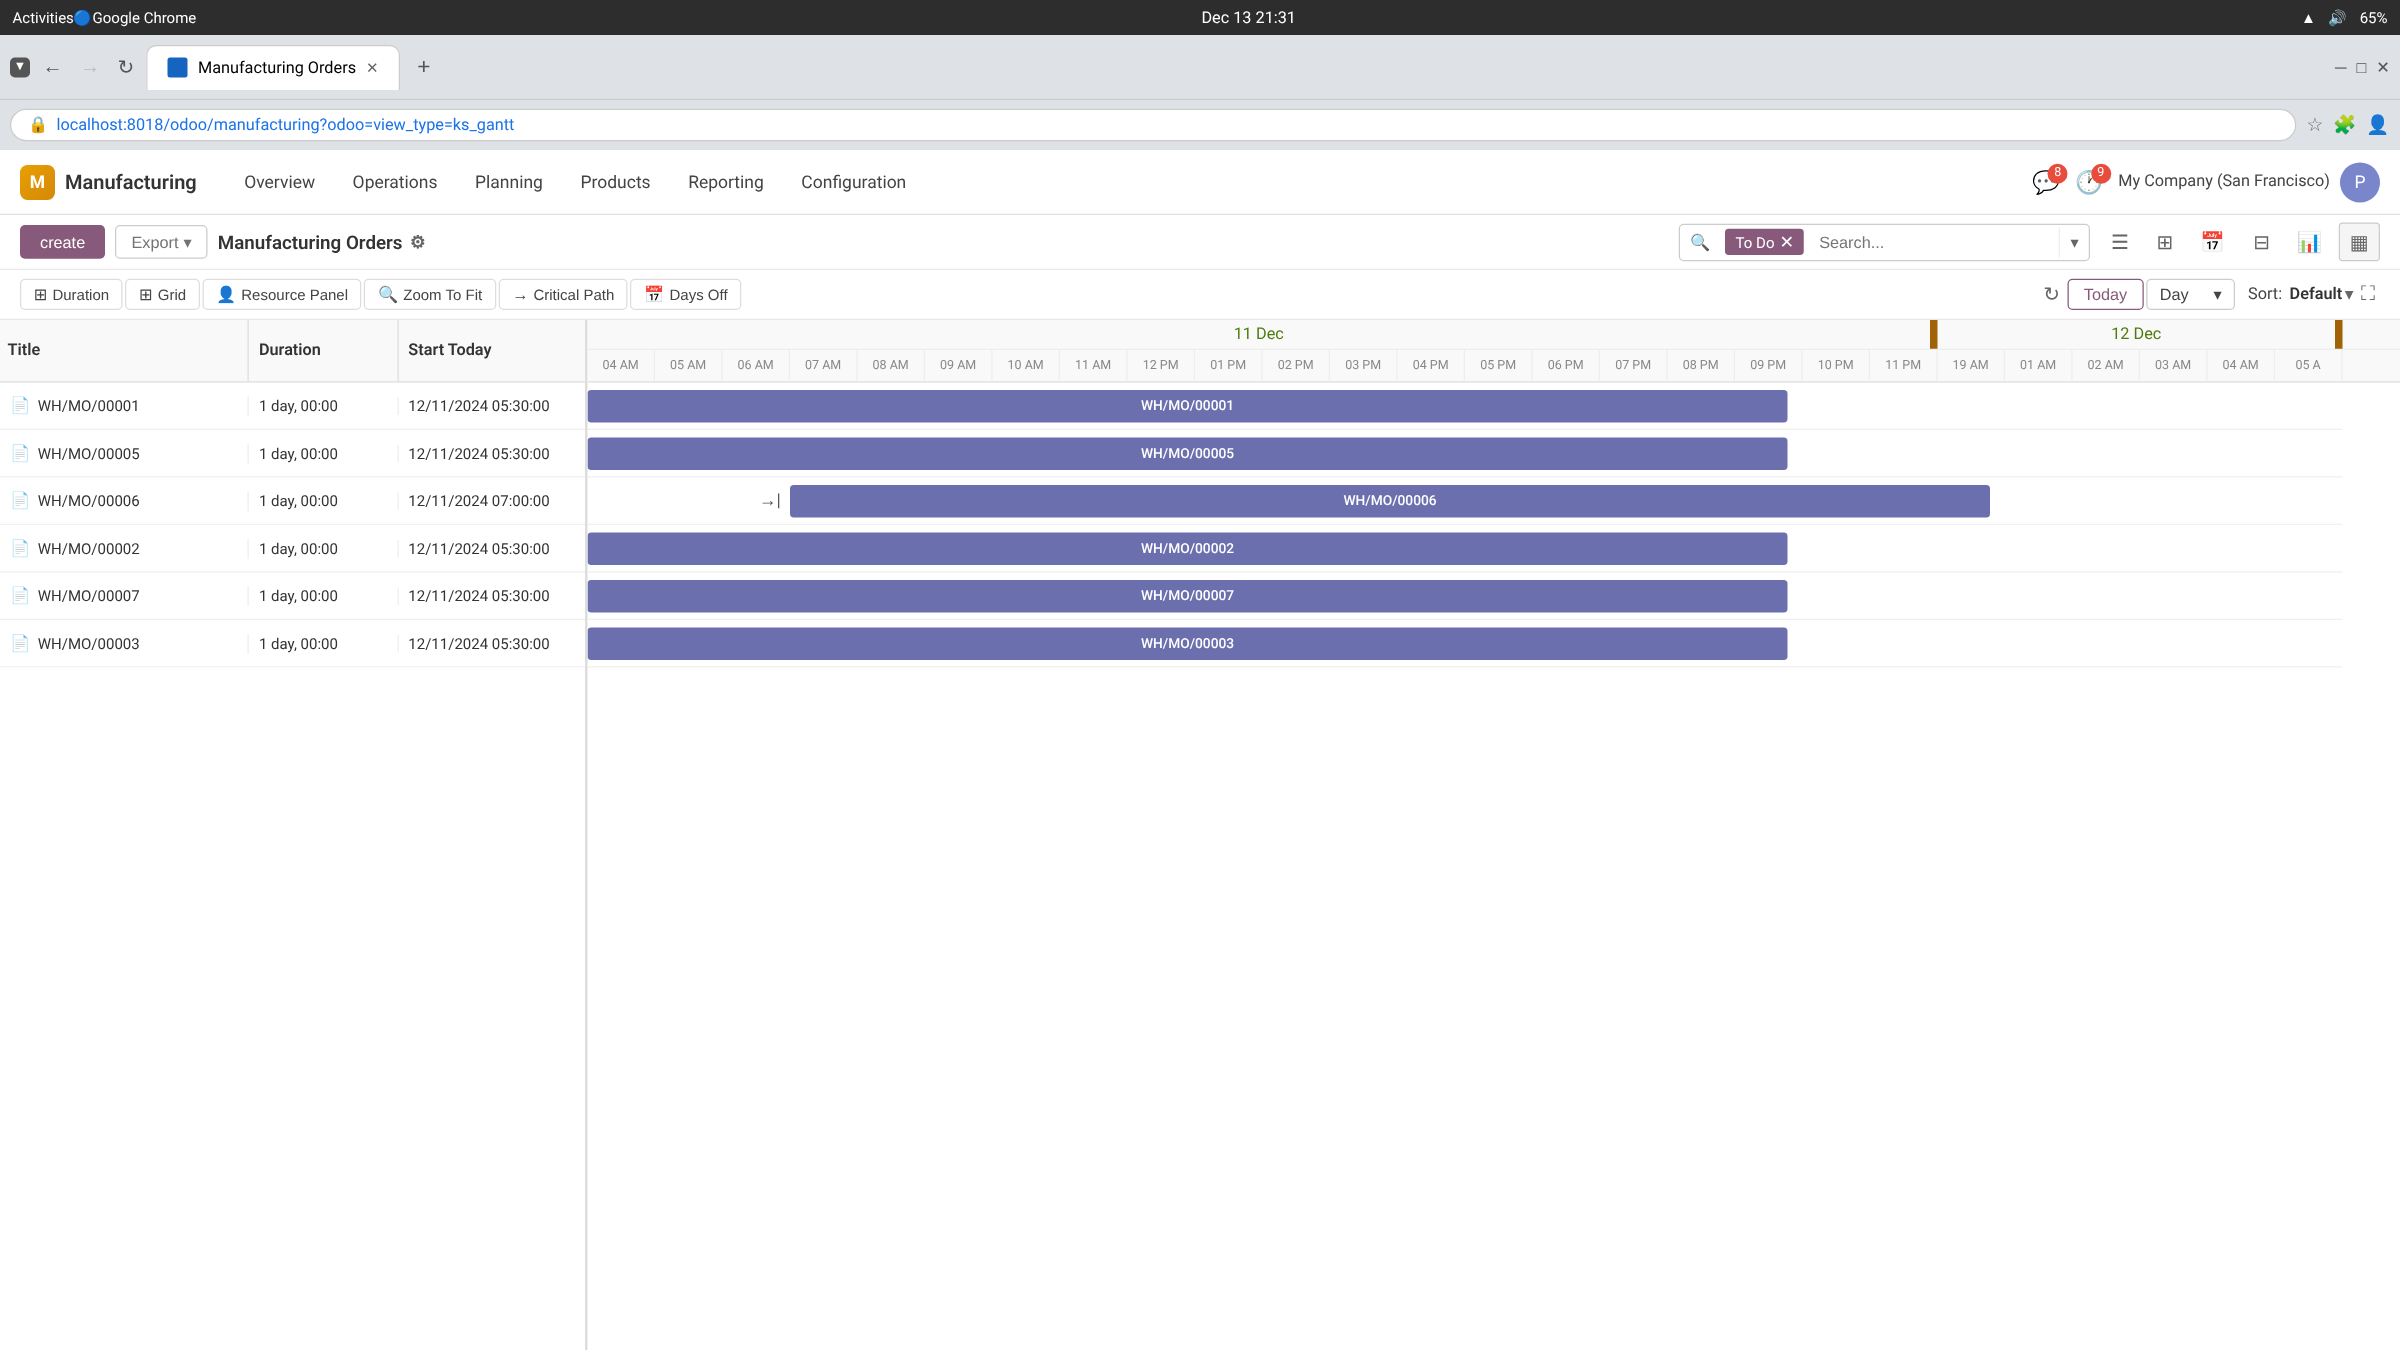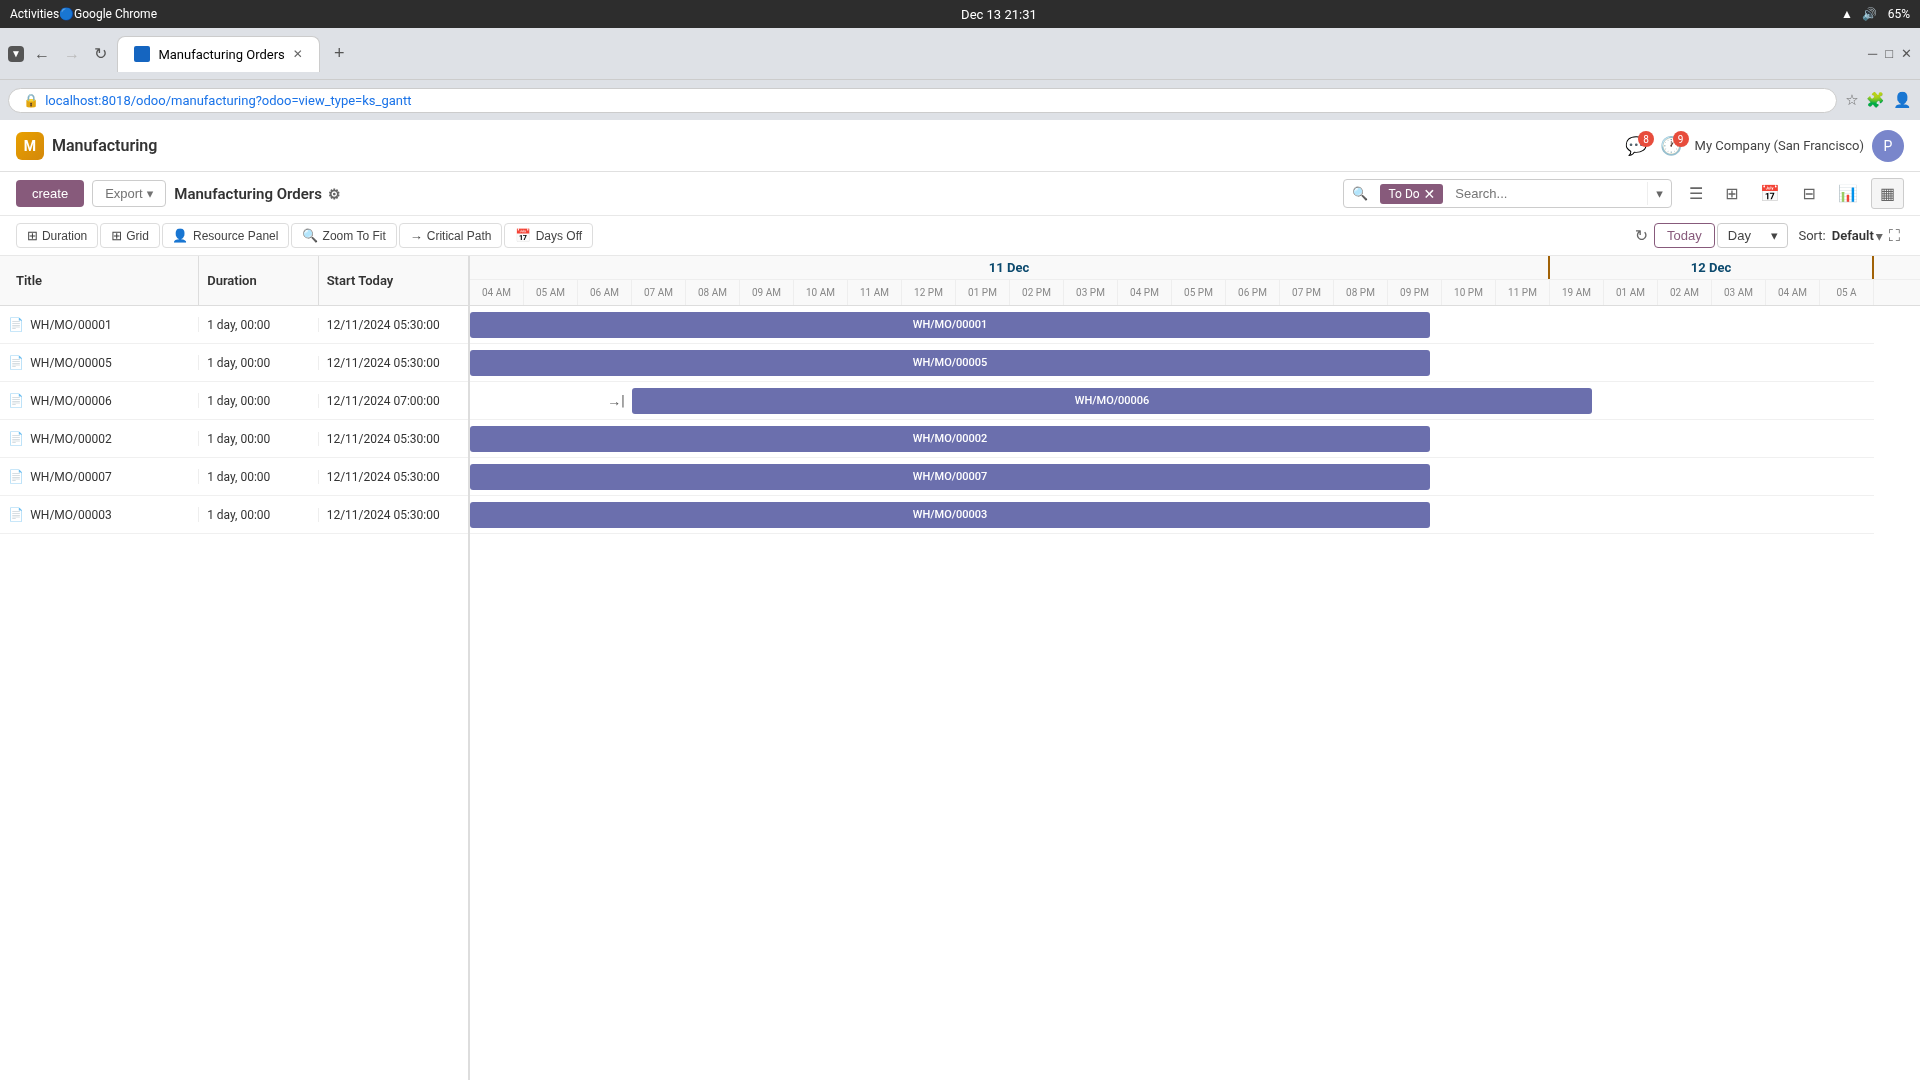--- a/index.html
+++ b/index.html
@@ -69,35 +69,35 @@
     .day-btn { background: #fff; border: 1px solid #ccc; border-radius: 4px; padding: 4px 10px; font-size: 13px; cursor: pointer; color: #444; display: flex; align-items: center; gap: 20px; }
     .sort-label { font-size: 13px; color: #444; margin-left: 8px; }
     .sort-value { font-weight: 600; color: #333; margin-left: 4px; }
     .sort-arrow { color: #666; cursor: pointer; font-size: 14px; }
     .expand-btn { background: none; border: none; color: #666; cursor: pointer; font-size: 16px; padding: 4px; }
 
     
     .gantt-content { display: flex; flex: 1; overflow: hidden; }
     .gantt-left { width: 470px; min-width: 470px; border-right: 2px solid #ddd; display: flex; flex-direction: column; }
     .gantt-header-left { display: flex; border-bottom: 1px solid #ddd; background: #f9f9f9; height: 50px; }
-    .col-title { width: 200px; padding: 0 16px; display: flex; align-items: center; font-weight: 600; color: #333; font-size: 13px; border-right: 1px solid #ddd; }
+    .col-title { width: 200px; padding: 0 6px; display: flex; align-items: center; font-weight: 600; color: #333; font-size: 13px; border-right: 1px solid #ddd; }
     .col-duration { width: 120px; padding: 0 8px; display: flex; align-items: center; font-weight: 600; color: #333; font-size: 13px; border-right: 1px solid #ddd; }
     .col-start { width: 150px; padding: 0 8px; display: flex; align-items: center; font-weight: 600; color: #333; font-size: 13px; }
     .gantt-rows-left { overflow-y: auto; }
     .gantt-row { display: flex; height: 38px; border-bottom: 1px solid #f0f0f0; align-items: center; }
     .cell-title { width: 200px; padding: 0 8px; display: flex; align-items: center; gap: 6px; font-size: 12px; color: #333; border-right: 1px solid #eee; white-space: nowrap; overflow: hidden; }
     .cell-duration { width: 120px; padding: 0 8px; font-size: 12px; color: #333; border-right: 1px solid #eee; display: flex; align-items: center; }
     .cell-start { width: 150px; padding: 0 8px; font-size: 12px; color: #333; display: flex; align-items: center; }
     .doc-icon { color: #888; font-size: 13px; }
 
     
     .gantt-right { flex: 1; overflow-x: auto; display: flex; flex-direction: column; }
     .timeline-header { height: 50px; display: flex; flex-direction: column; border-bottom: 1px solid #ddd; background: #f9f9f9; }
     .timeline-dates { display: flex; height: 24px; border-bottom: 1px solid #eee; }
-    .date-group { display: flex; align-items: center; justify-content: center; font-weight: 700; font-size: 13px; color: #0c4a6e; border-right: 2px solid #a16207; }
+    .date-group { display: flex; align-items: center; justify-content: center; font-weight: 400; font-size: 13px; color: #4d7c0f; border-right: 6px solid #a16207; }
     .timeline-hours { display: flex; height: 26px; align-items: center; }
     .hour-cell { min-width: 54px; text-align: center; font-size: 10px; color: #888; border-right: 1px solid #eee; height: 100%; display: flex; align-items: center; justify-content: center; }
     .gantt-chart-area { flex: 1; position: relative; overflow: hidden; }
     .gantt-row-chart { height: 38px; display: flex; align-items: center; border-bottom: 1px solid #f0f0f0; position: relative; }
     .gantt-bar { position: absolute; height: 26px; background: #6b6fad; border-radius: 3px; display: flex; align-items: center; justify-content: center; color: #fff; font-size: 11px; font-weight: 500; white-space: nowrap; padding: 0 8px; }
   </style>
 </head>
 <body>
 
 <div class="os-bar">
@@ -148,20 +148,28 @@
   </div>
 </div>
 
 <div class="app">
 
   <div class="app-header">
     <div class="app-logo">
       <div class="logo-icon">M</div>
       <span>Manufacturing</span>
     </div>
+    <nav class="app-nav">
+      <span class="nav-item">Overview</span>
+      <span class="nav-item">Operations</span>
+      <span class="nav-item">Planning</span>
+      <span class="nav-item">Products</span>
+      <span class="nav-item">Reporting</span>
+      <span class="nav-item">Configuration</span>
+    </nav>
     <div class="header-right">
       <div class="icon-badge">
         💬
         <span class="badge">8</span>
       </div>
       <div class="icon-badge">
         🕐
         <span class="badge">9</span>
       </div>
       <div class="user-info">

